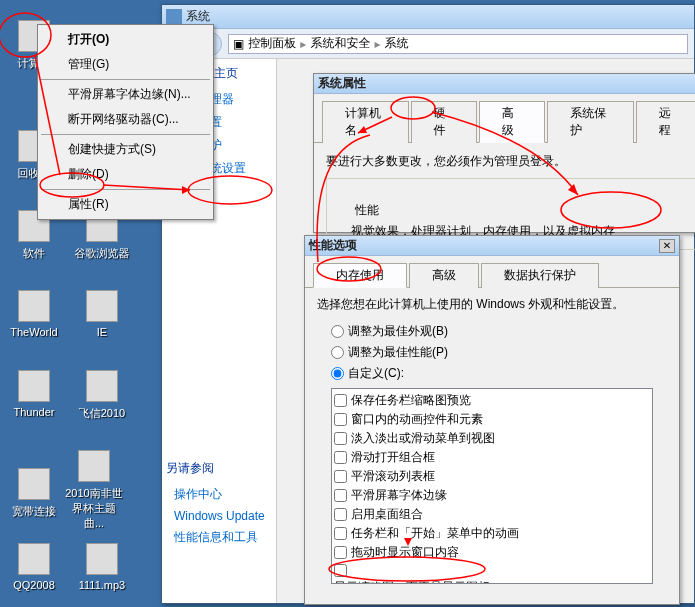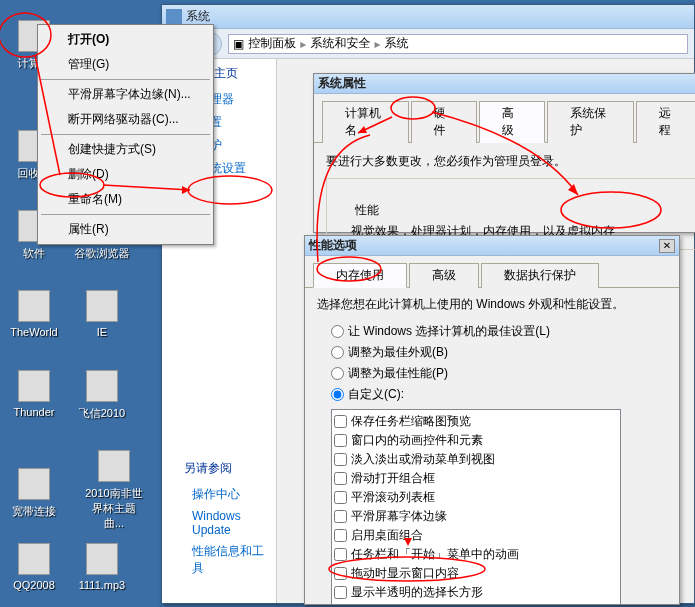--- a/index.html
+++ b/index.html
@@ -23,37 +23,37 @@
 .titlebar .ttl { flex: 1; color: #1a1a1a; font-size: 12px; }
 .toolbar { height: 30px; background: #e8eef6; display: flex; align-items: center; padding: 0 6px; gap: 6px; border-bottom: 1px solid #ccc; }
 .nav-btn { width: 24px; height: 24px; border-radius: 50%; background: #cfe0f3; border: 1px solid #9db8d6; cursor: pointer; display: flex; align-items: center; justify-content: center; color: #3a6ea5; }
 .addr { flex: 1; background: #fff; border: 1px solid #aac; height: 20px; padding: 0 4px; display: flex; align-items: center; gap: 4px; }
 .addr span { color: #000; }
 .addr .sep2 { color: #888; }
 .win-body { display: flex; height: calc(100% - 54px); }
 .sidebar { width: 115px; background: #fff; border-right: 1px solid #ccc; padding: 6px 4px; }
 .sidebar .hdr { color: #003399; font-size: 12px; margin-bottom: 6px; cursor: pointer; }
 .sidebar .lnk { color: #0066cc; font-size: 12px; padding: 3px 0 3px 8px; cursor: pointer; }
-.sidebar .secondary { margin-top: 280px; margin-left: 18px; }
+.sidebar .secondary { margin-top: 280px; }
 
 
 .dlg { position: absolute; background: #f0f0f0; border: 1px solid #888; box-shadow: 2px 2px 4px rgba(0,0,0,0.3); }
 .dlg-cap { background: linear-gradient(#cfe4fa, #aed0f3); height: 20px; display: flex; align-items: center; padding: 0 4px; border-bottom: 1px solid #9db8d6; }
 .dlg-cap .ttl2 { flex: 1; font-weight: bold; color: #222; }
 .dlg-cap .x { width: 16px; height: 14px; background: #d8d8d8; border: 1px solid #888; text-align: center; line-height: 12px; cursor: pointer; font-size: 10px; }
 .tabs { display: flex; padding: 6px 8px 0; border-bottom: 1px solid #aca899; }
 .tab { padding: 3px 22px; border: 1px solid #aca899; border-bottom: none; background: #f0f0f0; margin-right: 2px; cursor: pointer; font-size: 12px; position: relative; top: 1px; }
 .tab.active { background: #fcfcfe; border-bottom: 1px solid #fcfcfe; }
 .dlg-body { padding: 10px 12px; }
 .group { border: 1px solid #d0d0bf; padding: 24px; margin: 8px 0; }
 .group-ttl { background: #f0f0f0; padding: 0 4px; margin-top: -14px; margin-bottom: 4px; display: inline-block; }
 .btn { background: #f0f0f0; border: 1px solid #888; padding: 2px 10px; cursor: pointer; float: right; }
 .radio-row { padding: 2px 0 2px 14px; }
 .radio-row input { vertical-align: middle; margin-right: 4px; }
-.check-list { border: 1px solid #828790; background: #fff; height: 196px; overflow: hidden; padding: 2px; margin: 4px 0 0 14px; width: 290px; }
+.check-list { border: 1px solid #828790; background: #fff; height: 196px; overflow: hidden; padding: 2px; margin: 4px 0 0 14px; width: 322px; }
 .check-row { padding: 1px 0; white-space: nowrap; }
 .check-row input { vertical-align: middle; margin-right: 4px; }
 svg.anno-svg { position: absolute; top: 0; left: 0; pointer-events: none; }
 </style>
 </head>
 <body>
 
 <div id="desktop-icons">
     <div class="desktop-icon" style="left: 4px; top: 20px;">
       <div class="ico"></div>
@@ -84,21 +84,21 @@
       <div class="lbl">Thunder</div>
     </div>
     <div class="desktop-icon" style="left: 72px; top: 370px;">
       <div class="ico"></div>
       <div class="lbl">飞信2010</div>
     </div>
     <div class="desktop-icon" style="left: 4px; top: 468px;">
       <div class="ico"></div>
       <div class="lbl">宽带连接</div>
     </div>
-    <div class="desktop-icon" style="left: 84px; top: 450px; text-align: center;">
+    <div class="desktop-icon" style="left: 64px; top: 450px; text-align: center;">
       <div class="ico"></div>
       <div class="lbl">2010南非世界杯主题曲...</div>
     </div>
     <div class="desktop-icon" style="left: 4px; top: 543px;">
       <div class="ico"></div>
       <div class="lbl">QQ2008</div>
     </div>
     <div class="desktop-icon" style="left: 72px; top: 543px;">
       <div class="ico"></div>
       <div class="lbl">1111.mp3</div>
@@ -165,50 +165,48 @@
     <span class="ttl2">性能选项</span>
     <span class="x">✕</span>
   </div>
   <div class="tabs">
     <div class="tab active">内存使用</div>
     <div class="tab">高级</div>
     <div class="tab">数据执行保护</div>
   </div>
   <div class="dlg-body" style="padding:8px 12px;">
     <div style="margin-bottom:8px;">选择您想在此计算机上使用的 Windows 外观和性能设置。</div>
-    <div class="radio-row"><input type="radio" name="vp" style=""><span>让 Windows 选择计算机的最佳设置(L)</span></div>
     <div class="radio-row"><input type="radio" name="vp" style=""><span>调整为最佳外观(B)</span></div>
     <div class="radio-row"><input type="radio" name="vp" style=""><span>调整为最佳性能(P)</span></div>
     <div class="radio-row"><input type="radio" name="vp" checked="" style=""><span>自定义(C):</span></div>
     <div class="check-list" id="check-list">
         <div class="check-row"><input type="checkbox" style=""><span>保存任务栏缩略图预览</span></div>
         <div class="check-row"><input type="checkbox" style=""><span>窗口内的动画控件和元素</span></div>
         <div class="check-row"><input type="checkbox" style=""><span>淡入淡出或滑动菜单到视图</span></div>
         <div class="check-row"><input type="checkbox" style=""><span>滑动打开组合框</span></div>
         <div class="check-row"><input type="checkbox" style=""><span>平滑滚动列表框</span></div>
         <div class="check-row"><input type="checkbox" style=""><span>平滑屏幕字体边缘</span></div>
         <div class="check-row"><input type="checkbox" style=""><span>启用桌面组合</span></div>
         <div class="check-row"><input type="checkbox" style=""><span>任务栏和「开始」菜单中的动画</span></div>
         <div class="check-row"><input type="checkbox" style=""><span>拖动时显示窗口内容</span></div>
-        <div class="check-row"><input type="checkbox" style=""><span>显示半透明的选择长方形</span></div>
+        <div class="check-row"><input type="checkbox" style=""></div>
         <div class="check-row"><span>显示缩略图，而不是显示图标</span></div>
       </div>
   </div>
 </div>
 
 <div class="ctx-menu" style="left:37px; top:24px;">
   <div class="ctx-item bold">打开(O)</div>
   <div class="ctx-item">管理(G)</div>
   <div class="ctx-sep"></div>
   <div class="ctx-item">平滑屏幕字体边缘(N)...</div>
   <div class="ctx-item">断开网络驱动器(C)...</div>
   <div class="ctx-sep"></div>
   <div class="ctx-item">创建快捷方式(S)</div>
   <div class="ctx-item">删除(D)</div>
-  <div class="ctx-item">重命名(M)</div>
   <div class="ctx-sep"></div>
   <div class="ctx-item">属性(R)</div>
 </div>
 
 <svg class="anno-svg" width="695" height="607">
   <ellipse cx="25" cy="35" rx="26" ry="22" fill="none" stroke="red" stroke-width="1.5"></ellipse>
   <ellipse cx="72" cy="185" rx="32" ry="12" fill="none" stroke="red" stroke-width="1.5"></ellipse>
   <ellipse cx="230" cy="190" rx="42" ry="14" fill="none" stroke="red" stroke-width="1.5"></ellipse>
   <ellipse cx="413" cy="108" rx="22" ry="11" fill="none" stroke="red" stroke-width="1.5"></ellipse>
   <ellipse cx="611" cy="210" rx="50" ry="18" fill="none" stroke="red" stroke-width="1.5"></ellipse>

